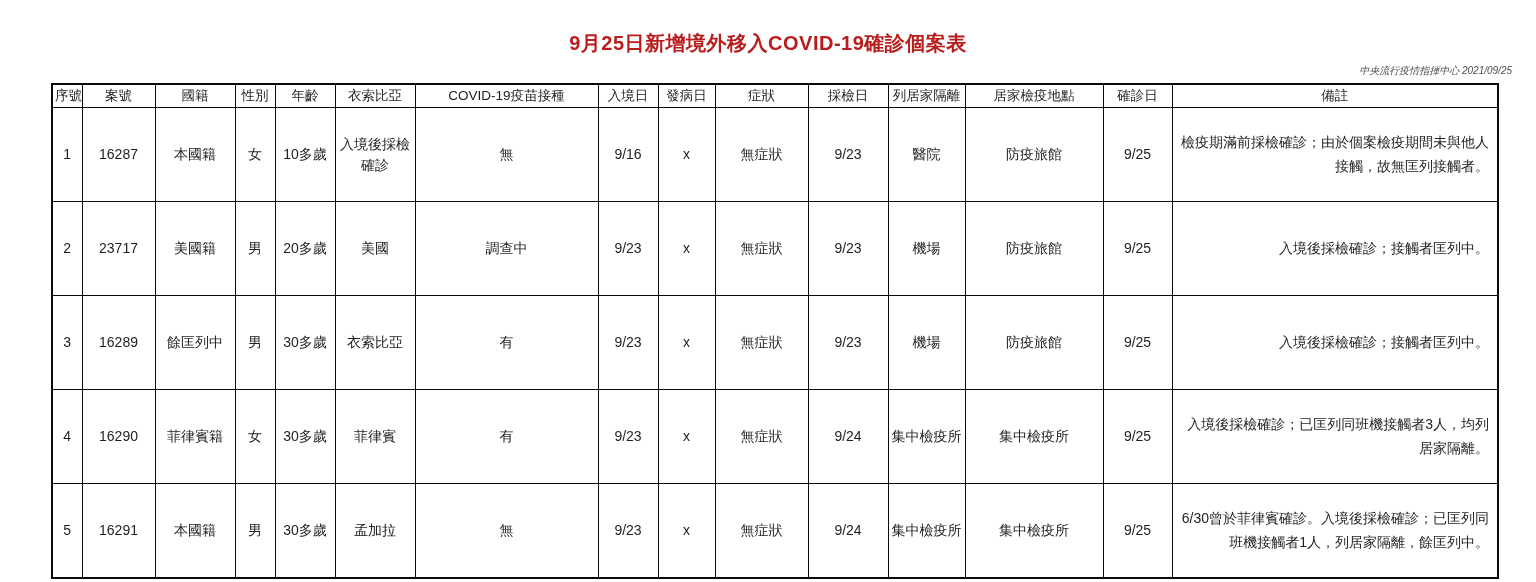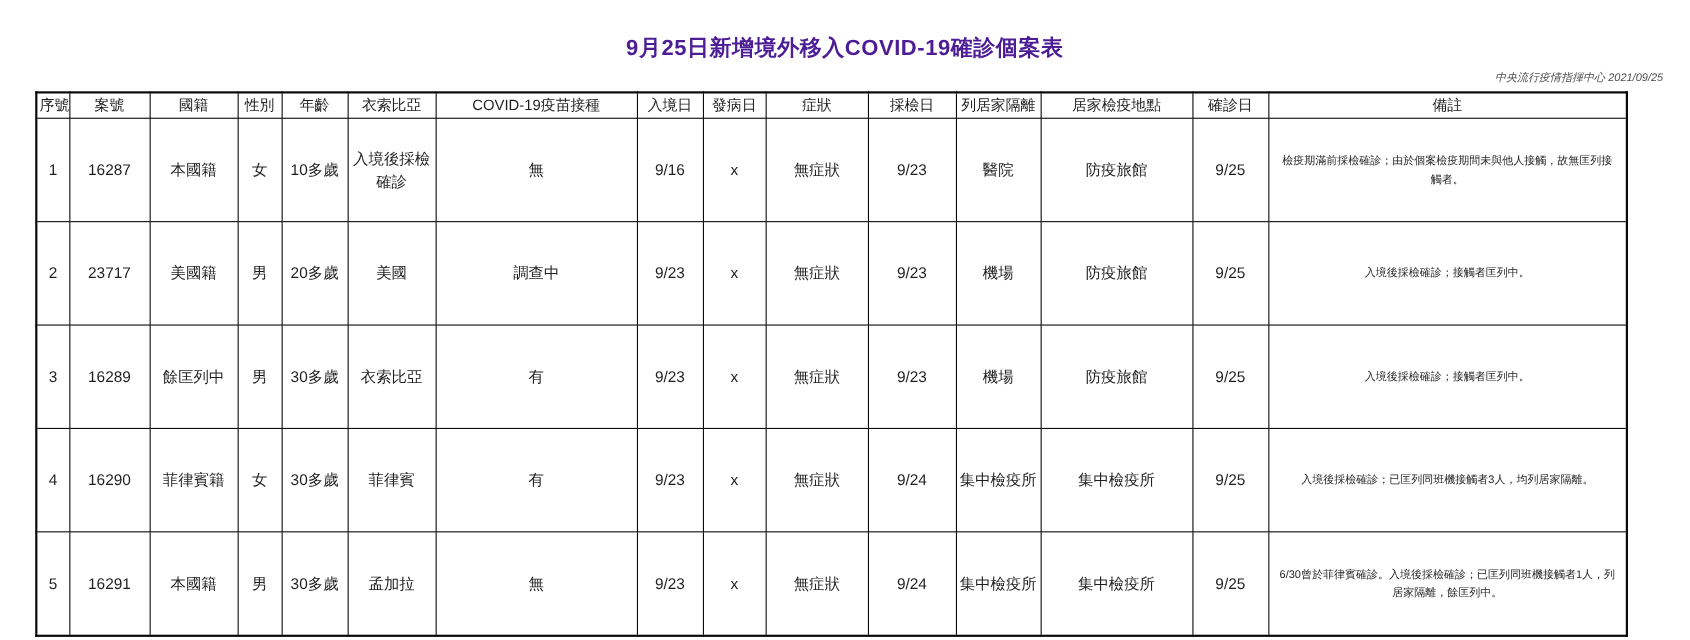--- a/index.html
+++ b/index.html
@@ -16,35 +16,35 @@
     overflow: hidden;
   }
   .title {
     position: absolute;
     top: 30px;
     left: 0;
     width: 100%;
     text-align: center;
     font-size: 20px;
     font-weight: 600;
-    color: #4c1d95;
+    color: #b91c1c;
     letter-spacing: 0.5px;
   }
   .source-note {
     position: absolute;
     top: 64px;
     right: 24px;
     font-size: 10px;
     color: #4d4d4d;
     font-style: italic;
   }
   table.cases {
     position: absolute;
     top: 83px;
-    left: 32px;
+    left: 51px;
     width: 1447px;
     border-collapse: collapse;
     table-layout: fixed;
     border: 2px solid #0a0a0a;
   }
   table.cases th, table.cases td {
     border: 1px solid #0a0a0a;
     text-align: center;
     vertical-align: middle;
     color: #1f1f1f;
@@ -56,24 +56,24 @@
     font-size: 13.5px;
     font-weight: normal;
     white-space: nowrap;
   }
   table.cases td {
     height: 85px;
     font-size: 14px;
     line-height: 1.5;
   }
   table.cases td.remarks {
-    text-align: center;
+    text-align: right;
     padding: 4px 8px;
     line-height: 1.7;
-    font-size: 10px;
+    font-size: 14px;
   }
 </style>
 </head>
 <body>
 
 <div class="page">
 
   <div class="title">9月25日新增境外移入COVID-19確診個案表</div>
 
   <div class="source-note">中央流行疫情指揮中心 2021/09/25</div>

